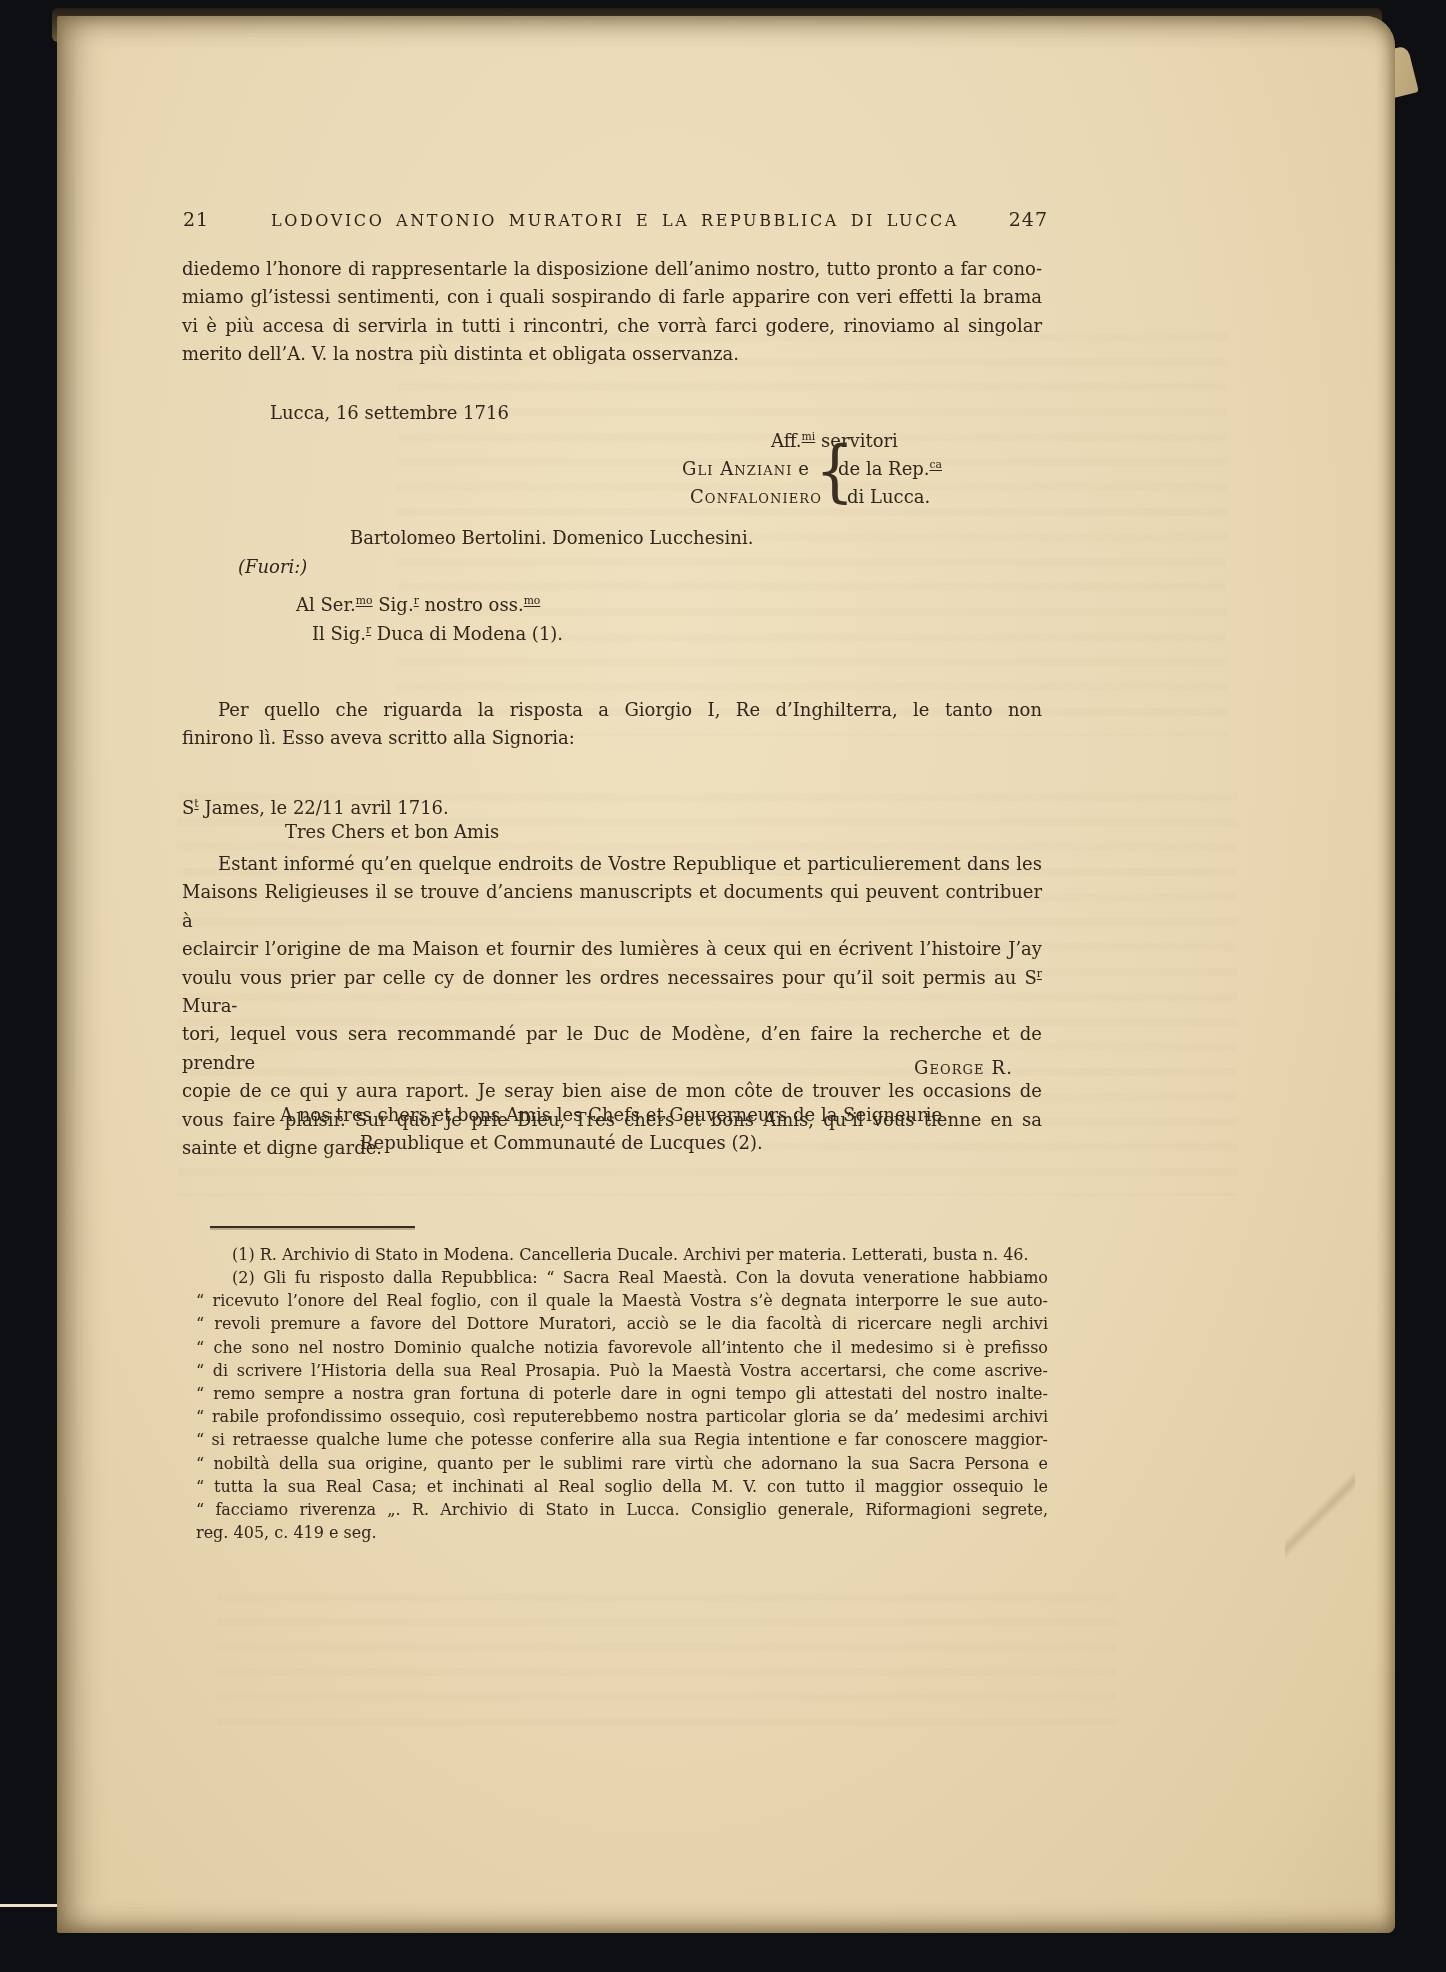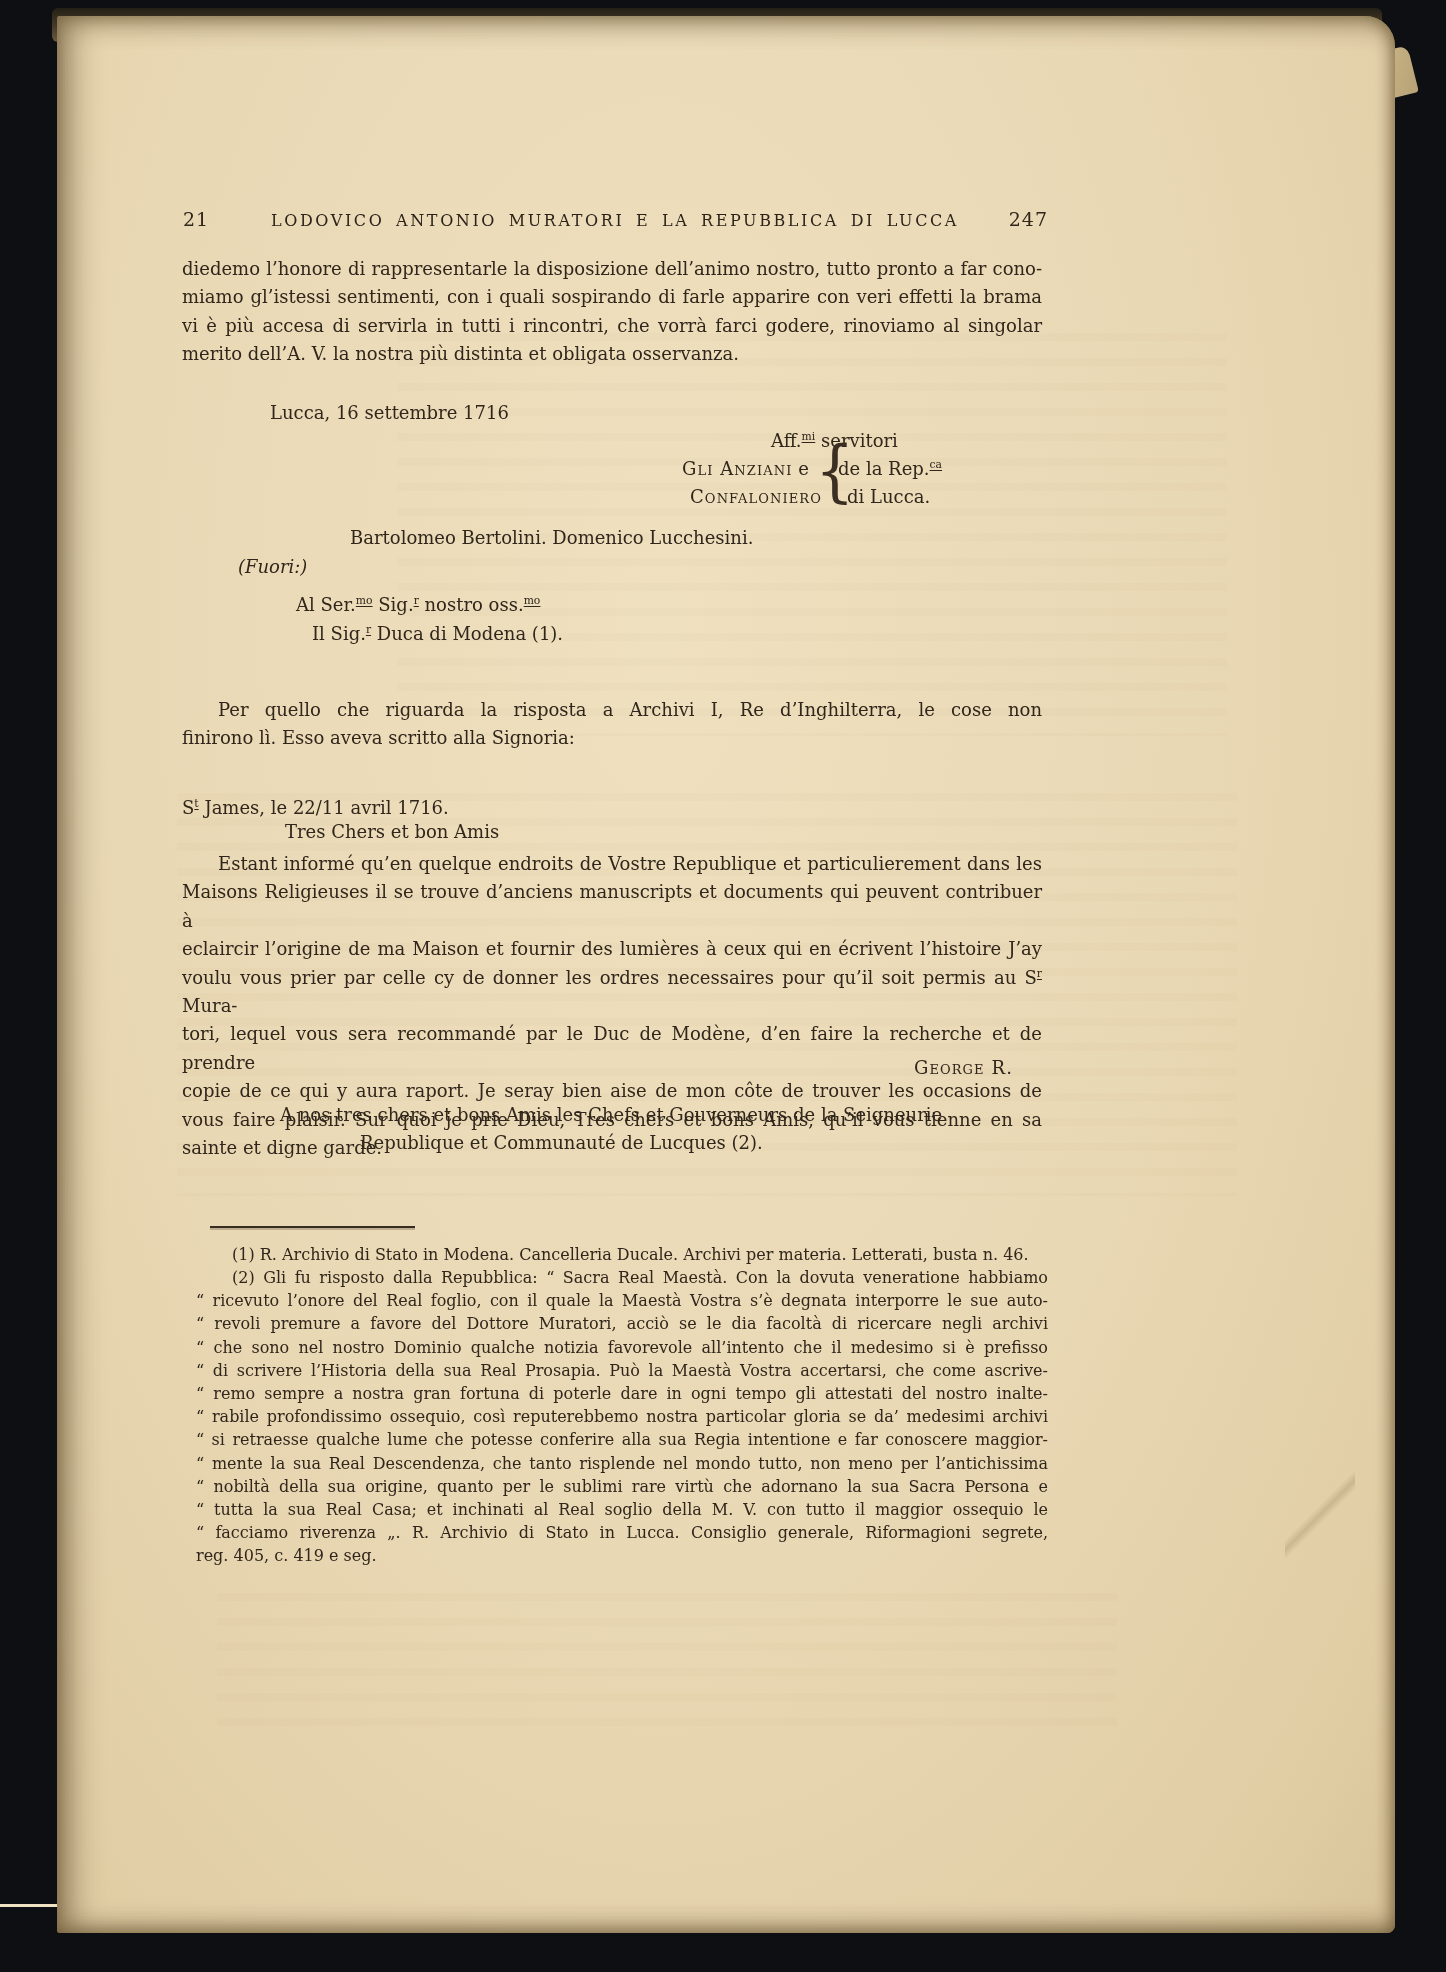--- a/index.html
+++ b/index.html
@@ -127,21 +127,21 @@
   <div class="tblock body-fs" style="left:790px;top:470px;">di Lucca.</div>
 
   <div class="tblock body-fs" style="left:293px;top:511px;">Bartolomeo Bertolini. Domenico Lucchesini.</div>
 
   <div class="tblock body-fs it" style="left:181px;top:540px;font-style:italic;">(Fuori:)</div>
 
   <div class="tblock body-fs" style="left:239px;top:578px;"><span>Al Ser.</span><sup>mo</sup><span> Sig.</span><sup>r</sup><span> nostro oss.</span><sup>mo</sup></div>
   <div class="tblock body-fs" style="left:255px;top:607px;"><span>Il Sig.</span><sup>r</sup><span> Duca di Modena (1).</span></div>
 
   <div class="col par ind body-fs" style="top:680px;">
-      <div class="line first">Per quello che riguarda la risposta a Archivi I, Re d’Inghilterra, le cose non</div>
+      <div class="line first">Per quello che riguarda la risposta a Giorgio I, Re d’Inghilterra, le tanto non</div>
       <div class="line last">finirono lì. Esso aveva scritto alla Signoria:</div>
     </div>
 
   <div class="tblock body-fs" style="left:125px;top:781px;width:830px;text-align:left;"><span>S</span><sup>t</sup><span> James, le 22/11 avril 1716.</span></div>
 
   <div class="tblock body-fs" style="left:228px;top:805px;">Tres Chers et bon Amis</div>
 
   <div class="col par ind body-fs" style="top:834px;">
       <div class="line first">Estant informé qu’en quelque endroits de Vostre Republique et particulierement dans les</div>
       <div class="line">Maisons Religieuses il se trouve d’anciens manuscripts et documents qui peuvent contribuer à</div>
@@ -165,20 +165,19 @@
     </div>
   <div class="fn par" style="top:1250px;">
       <div class="line first">(2) Gli fu risposto dalla Repubblica: “ Sacra Real Maestà. Con la dovuta veneratione habbiamo</div>
       <div class="line">“ ricevuto l’onore del Real foglio, con il quale la Maestà Vostra s’è degnata interporre le sue auto-</div>
       <div class="line">“ revoli premure a favore del Dottore Muratori, acciò se le dia facoltà di ricercare negli archivi</div>
       <div class="line">“ che sono nel nostro Dominio qualche notizia favorevole all’intento che il medesimo si è prefisso</div>
       <div class="line">“ di scrivere l’Historia della sua Real Prosapia. Può la Maestà Vostra accertarsi, che come ascrive-</div>
       <div class="line">“ remo sempre a nostra gran fortuna di poterle dare in ogni tempo gli attestati del nostro inalte-</div>
       <div class="line">“ rabile profondissimo ossequio, così reputerebbemo nostra particolar gloria se da’ medesimi archivi</div>
       <div class="line">“ si retraesse qualche lume che potesse conferire alla sua Regia intentione e far conoscere maggior-</div>
-      <div class="line">“ mente la sua Real Descendenza, che tanto risplende nel mondo tutto, non meno per l’antichissima</div>
       <div class="line">“ nobiltà della sua origine, quanto per le sublimi rare virtù che adornano la sua Sacra Persona e</div>
       <div class="line">“ tutta la sua Real Casa; et inchinati al Real soglio della M. V. con tutto il maggior ossequio le</div>
       <div class="line">“ facciamo riverenza „. R. Archivio di Stato in Lucca. Consiglio generale, Riformagioni segrete,</div>
       <div class="line last">reg. 405, c. 419 e seg.</div>
     </div>
 
 </div>
 
 </body></html>

